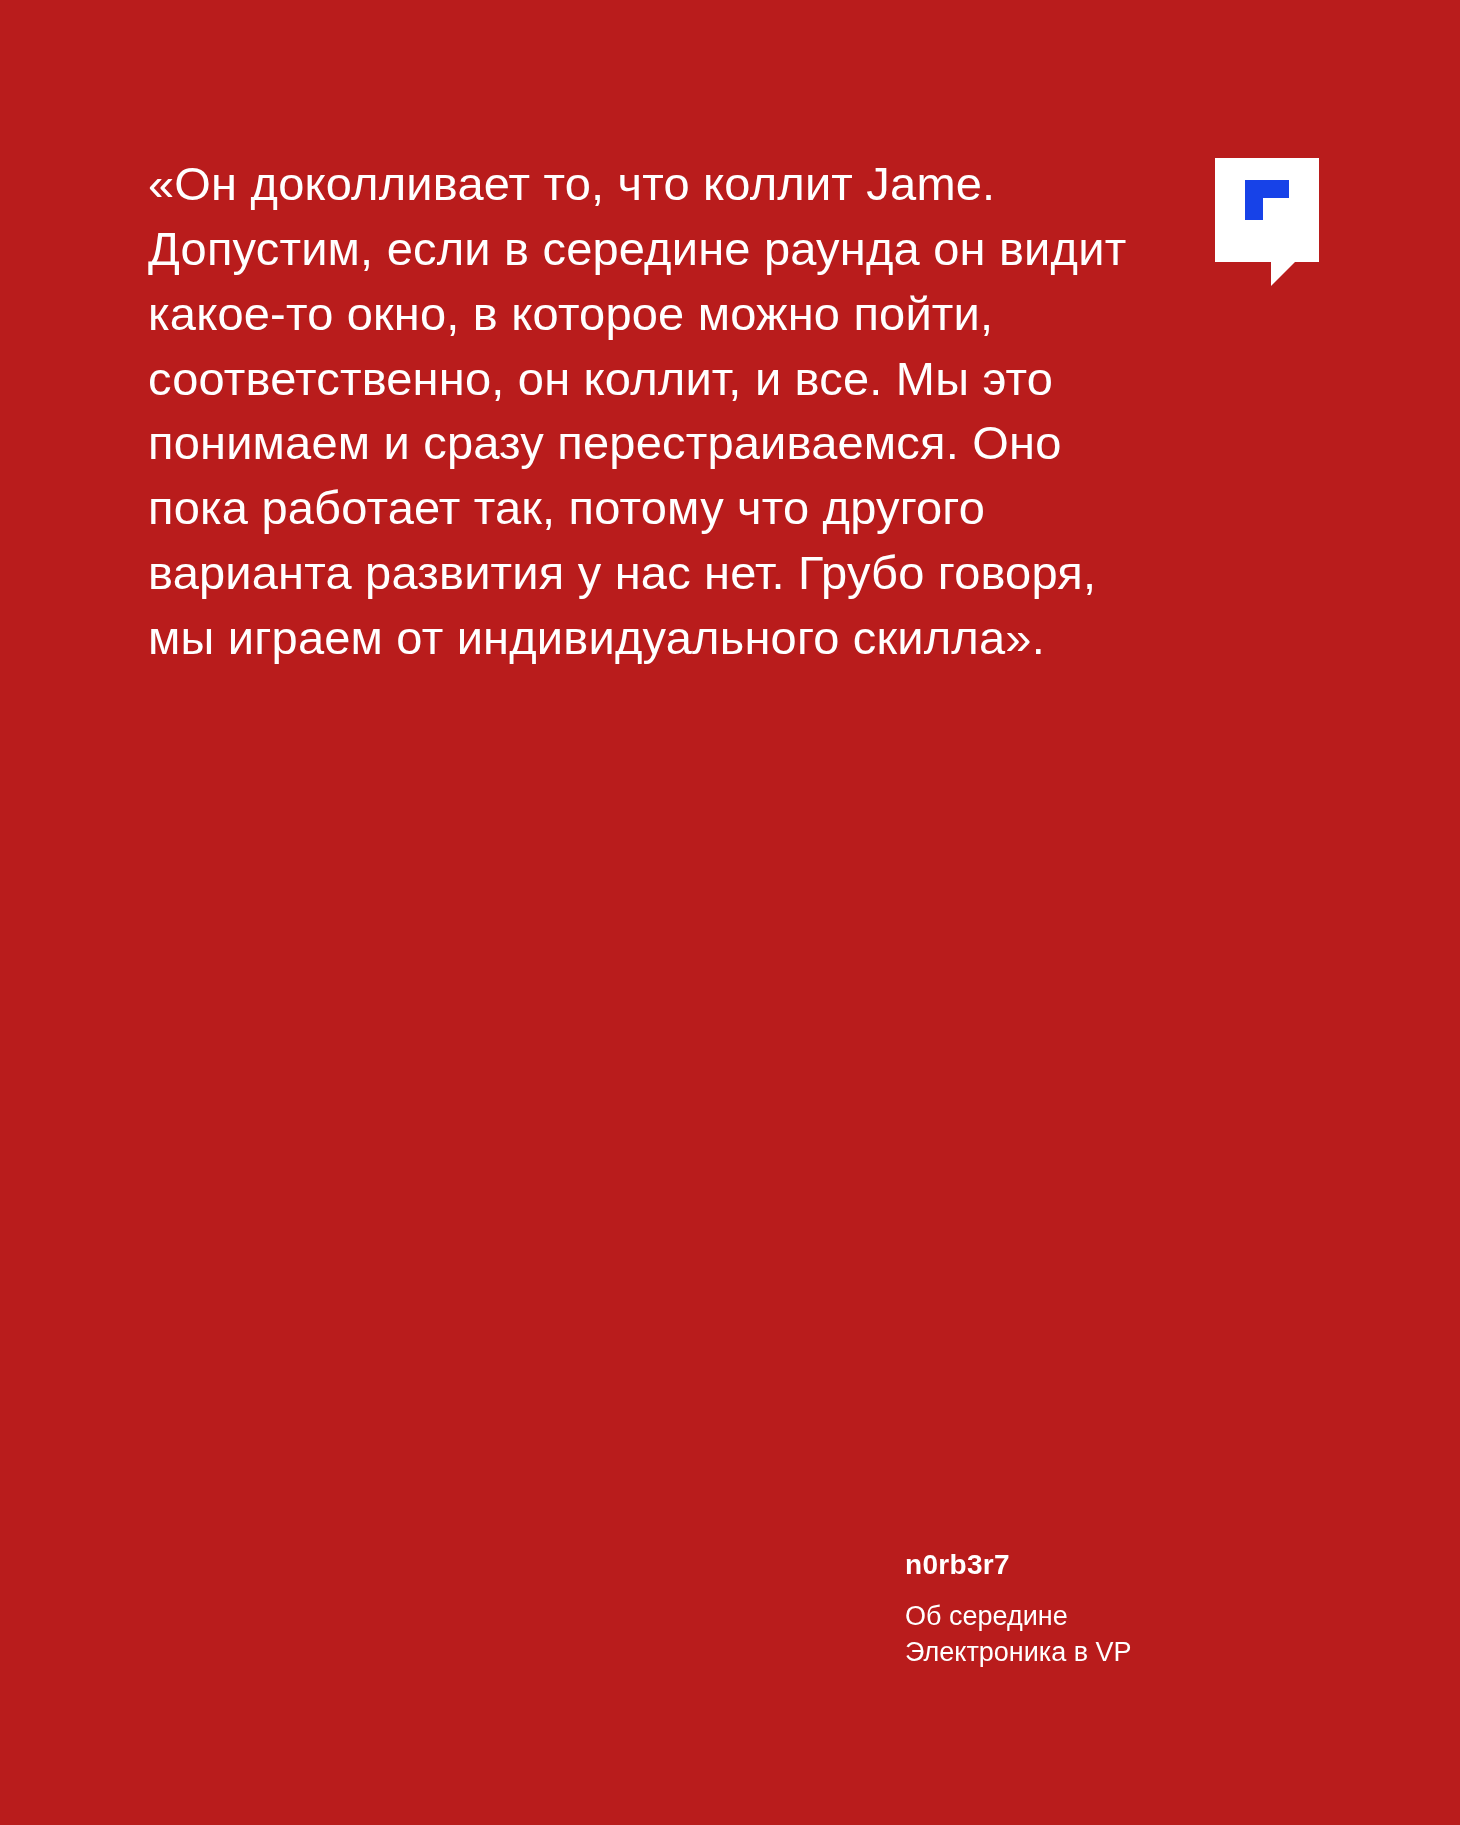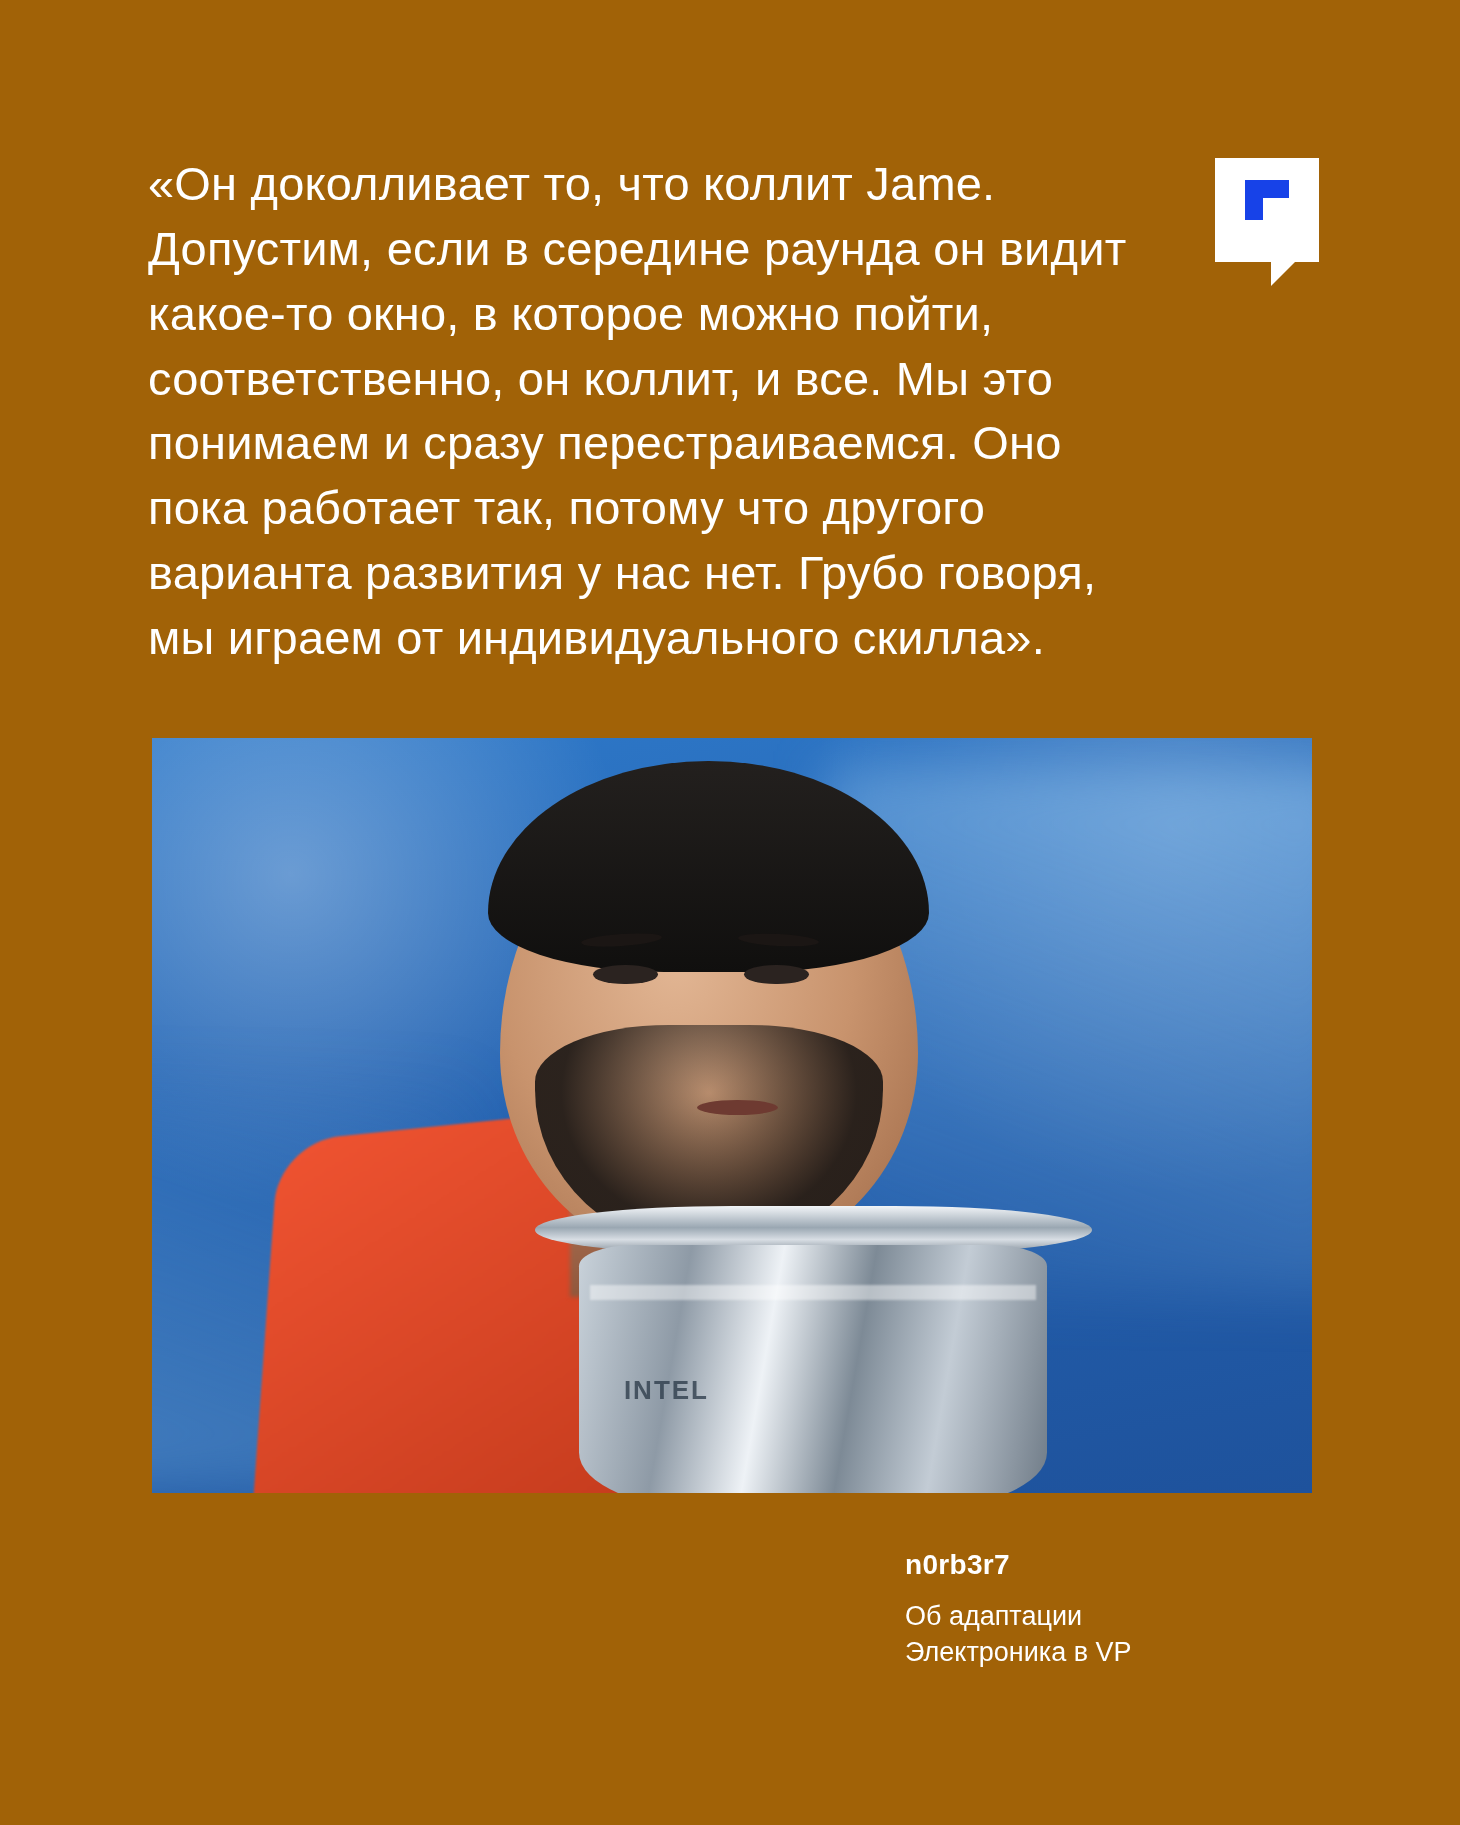--- a/index.html
+++ b/index.html
@@ -12,21 +12,21 @@
     height: 1825px;
     position: relative;
     overflow: hidden;
     font-family: "Liberation Sans", sans-serif;
     color: #ffffff;
   }
 
   .card {
     position: absolute;
     inset: 0;
-    background: #a16207;
+    background: #b91c1c;
   }
 
   
   .logo {
     position: absolute;
     left: 1215px;
     top: 158px;
     width: 104px;
     height: 128px;
   }
@@ -207,44 +207,20 @@
 
   <div class="logo">
     <div class="bubble"></div>
     <div class="notch"></div>
     <div class="notch2"></div>
     <div class="tail"></div>
   </div>
 
   <div class="quote">«Он доколливает то, что коллит Jame. Допустим, если в середине раунда он видит какое-то окно, в которое можно пойти, соответственно, он коллит, и все. Мы это понимаем и сразу перестраиваемся. Оно пока работает так, потому что другого варианта развития у нас нет. Грубо говоря, мы играем от индивидуального скилла».</div>
 
-  <div class="photo-wrap">
-    <div class="photo">
-      <div class="ph-bg"></div>
-      <div class="ph-bgblur1"></div>
-      <div class="ph-bgblur2"></div>
-      <div class="ph-shirt"></div>
-      <div class="ph-neck"></div>
-      <div class="ph-head"></div>
-      <div class="ph-hair"></div>
-      <div class="ph-beard"></div>
-      <div class="ph-brow-l"></div>
-      <div class="ph-brow-r"></div>
-      <div class="ph-eye-l"></div>
-      <div class="ph-eye-r"></div>
-      <div class="ph-mouth"></div>
-      <div class="ph-trophy">
-        <div class="rim"></div>
-        <div class="body"></div>
-        <div class="band"></div>
-        <div class="intel">INTEL</div>
-      </div>
-    </div>
-
-  </div>
 
   <div class="caption">
     <div class="name">n0rb3r7</div>
-    <div class="sub">Об адаптации
+    <div class="sub">Об середине
 Электроника в VP</div>
   </div>
 
 </div>
 
 </body></html>

